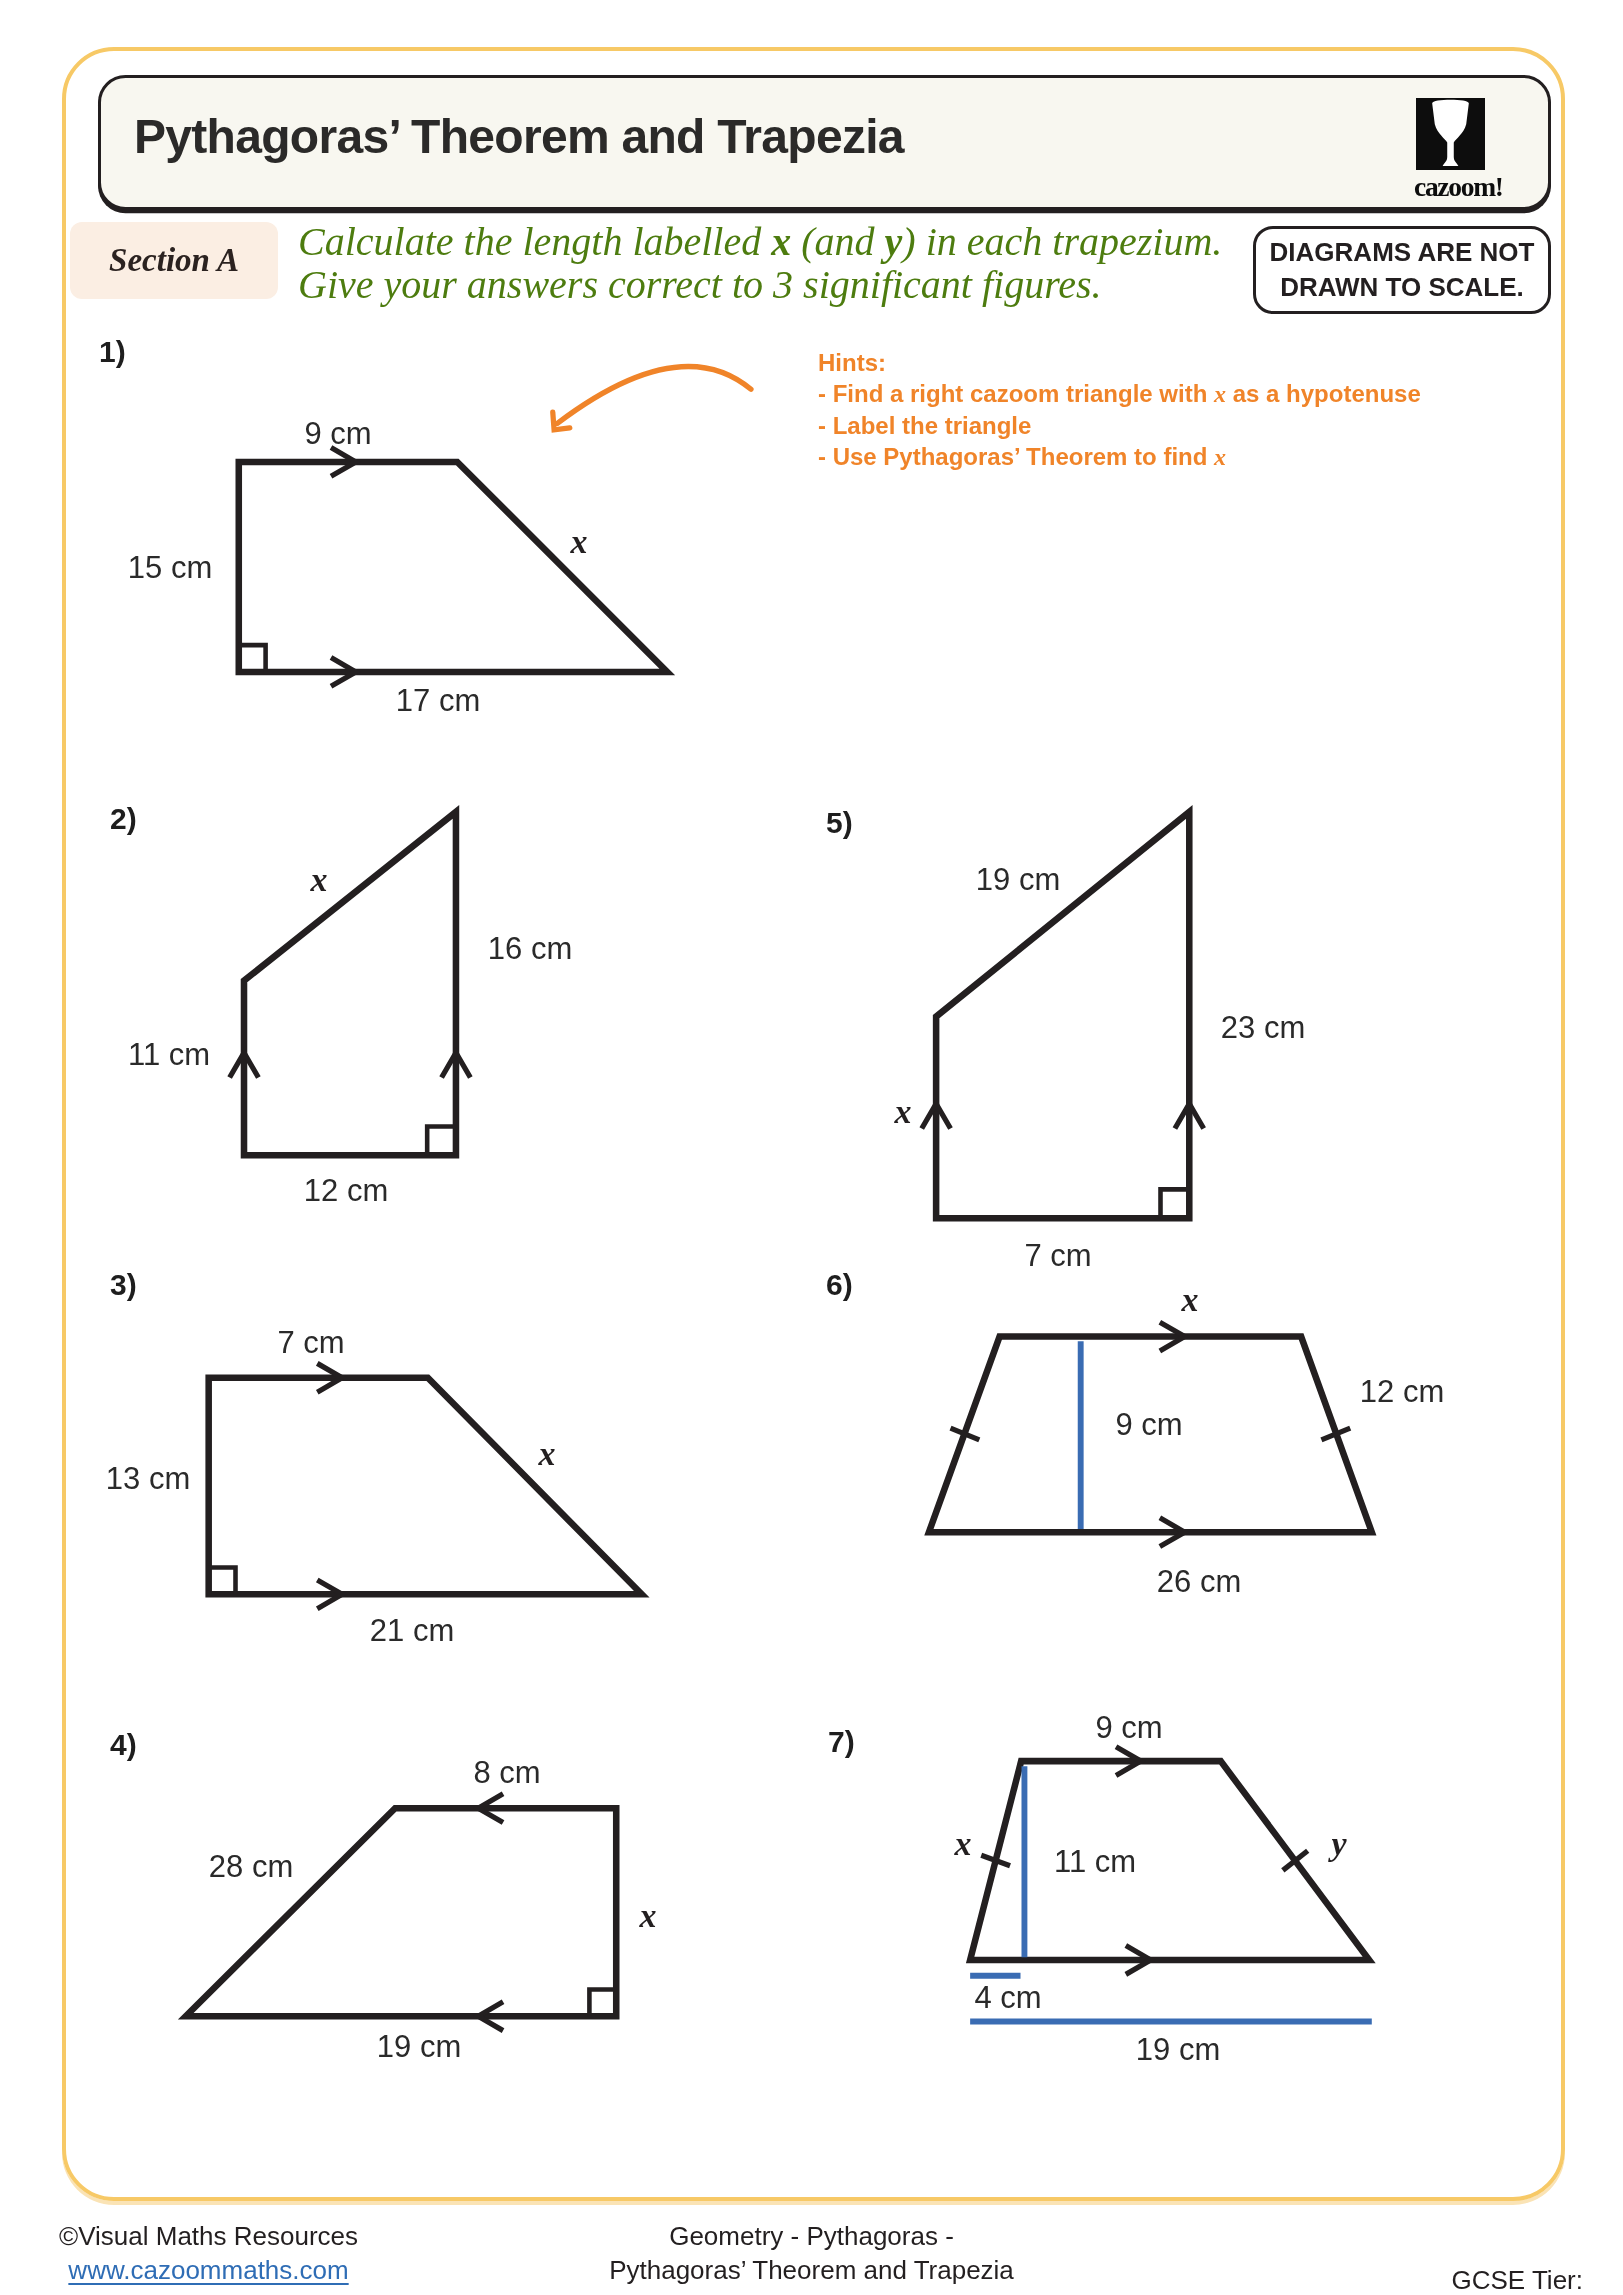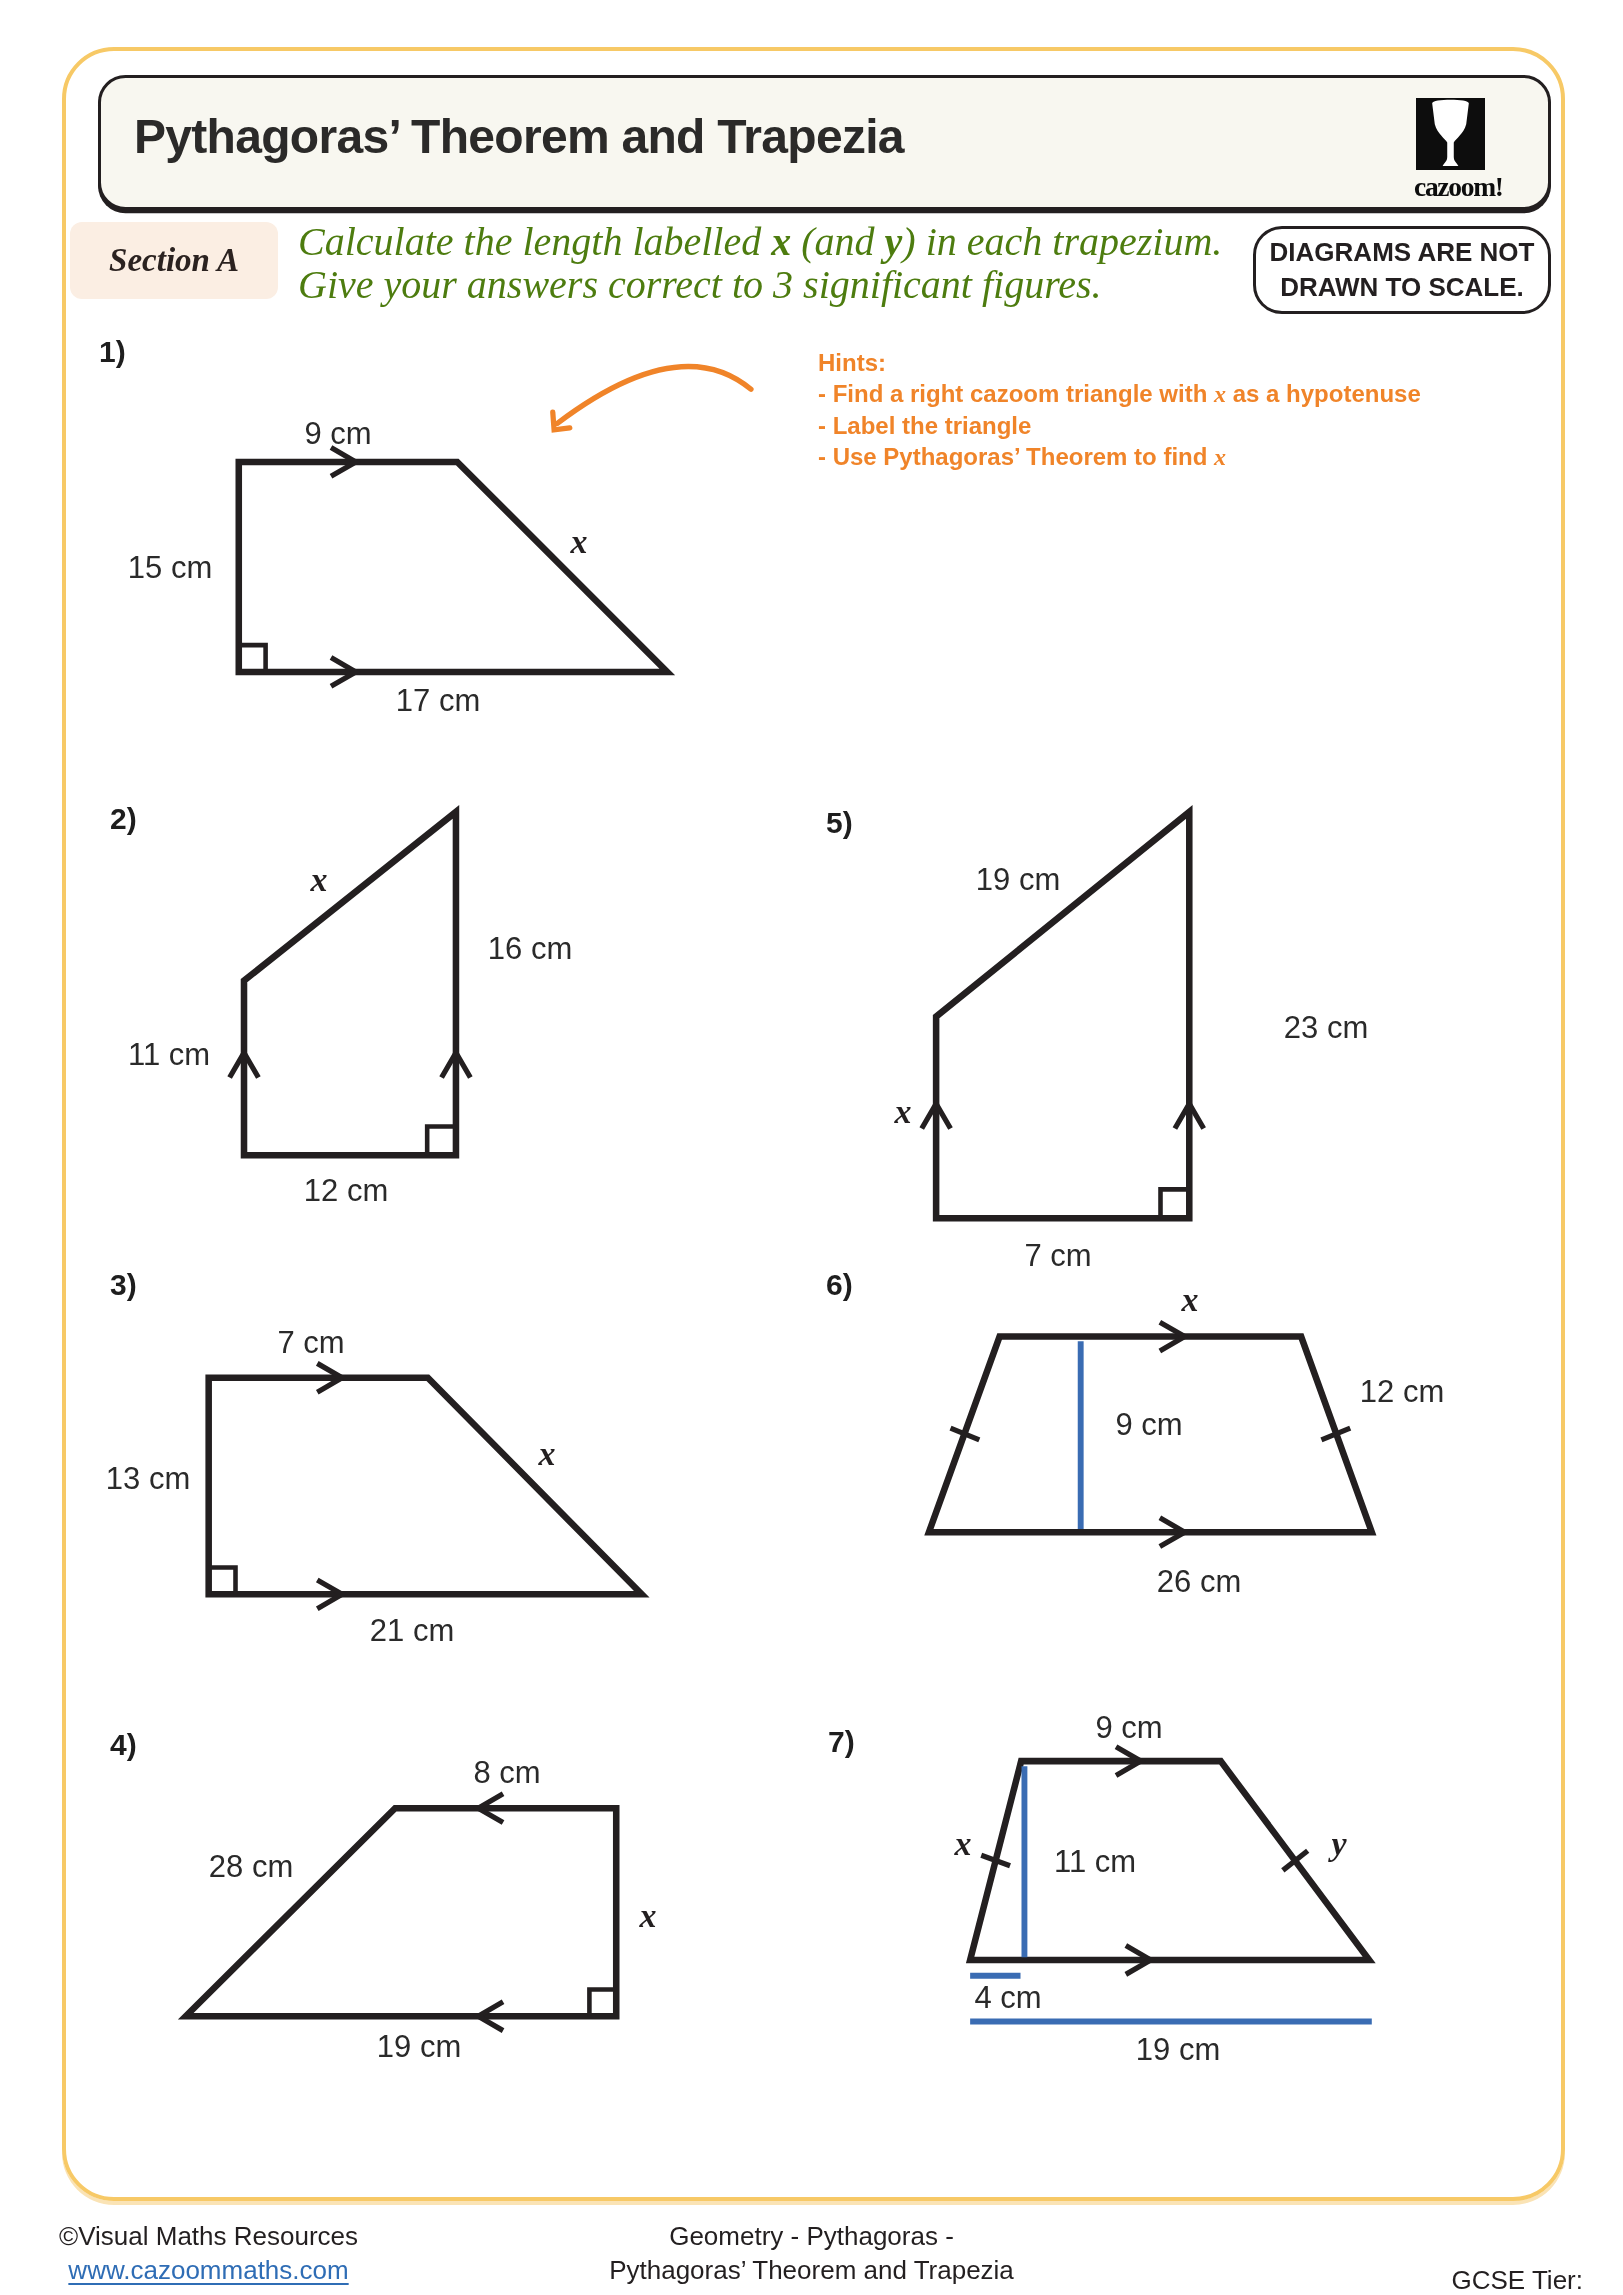--- a/index.html
+++ b/index.html
@@ -43,21 +43,21 @@
     font-style:italic;font-weight:bold;font-size:33px;color:#2B2220;
   }
   .instructions{
     position:absolute;left:298px;top:220px;width:936px;
     font-family:"Liberation Serif","DejaVu Serif",serif;
     font-style:italic;font-size:40px;line-height:43px;color:#4d7c0f;
   }
   .instructions .mvar{font-weight:bold;}
   .scale-box{
     position:absolute;left:1253px;top:226px;width:292px;height:82px;
-    border:3.9px solid #231F20;border-radius:29px;background:#ffffff;
+    border:3.9px solid #231F20;border-radius:20px;background:#ffffff;
     display:flex;flex-direction:column;align-items:center;justify-content:center;
     font-size:26px;font-weight:bold;line-height:35px;text-align:center;
   }
   .hints{
     position:absolute;left:818px;top:347px;width:746px;
     color:#F08429;font-weight:bold;font-size:24px;line-height:31px;
   }
   .hints .mvar{
     font-family:"Liberation Serif","DejaVu Serif",serif;
     font-style:italic;font-weight:bold;
@@ -210,21 +210,21 @@
   <span class="lbl" style="left:148px;top:1479px;">13 cm</span>
   <span class="var" style="left:547px;top:1454px;">x</span>
   <span class="lbl" style="left:412px;top:1631px;">21 cm</span>
 
   <span class="lbl" style="left:507px;top:1773px;">8 cm</span>
   <span class="lbl" style="left:251px;top:1867px;">28 cm</span>
   <span class="var" style="left:648px;top:1916px;">x</span>
   <span class="lbl" style="left:419px;top:2047px;">19 cm</span>
 
   <span class="lbl" style="left:1018px;top:880px;">19 cm</span>
-  <span class="lbl" style="left:1326px;top:1028px;">23 cm</span>
+  <span class="lbl" style="left:1263px;top:1028px;">23 cm</span>
   <span class="var" style="left:903px;top:1112px;">x</span>
   <span class="lbl" style="left:1058px;top:1256px;">7 cm</span>
 
   <span class="var" style="left:1190px;top:1300px;">x</span>
   <span class="lbl" style="left:1402px;top:1392px;">12 cm</span>
   <span class="lbl" style="left:1149px;top:1425px;">9 cm</span>
   <span class="lbl" style="left:1199px;top:1582px;">26 cm</span>
 
   <span class="lbl" style="left:1129px;top:1728px;">9 cm</span>
   <span class="var" style="left:963px;top:1844px;">x</span>

